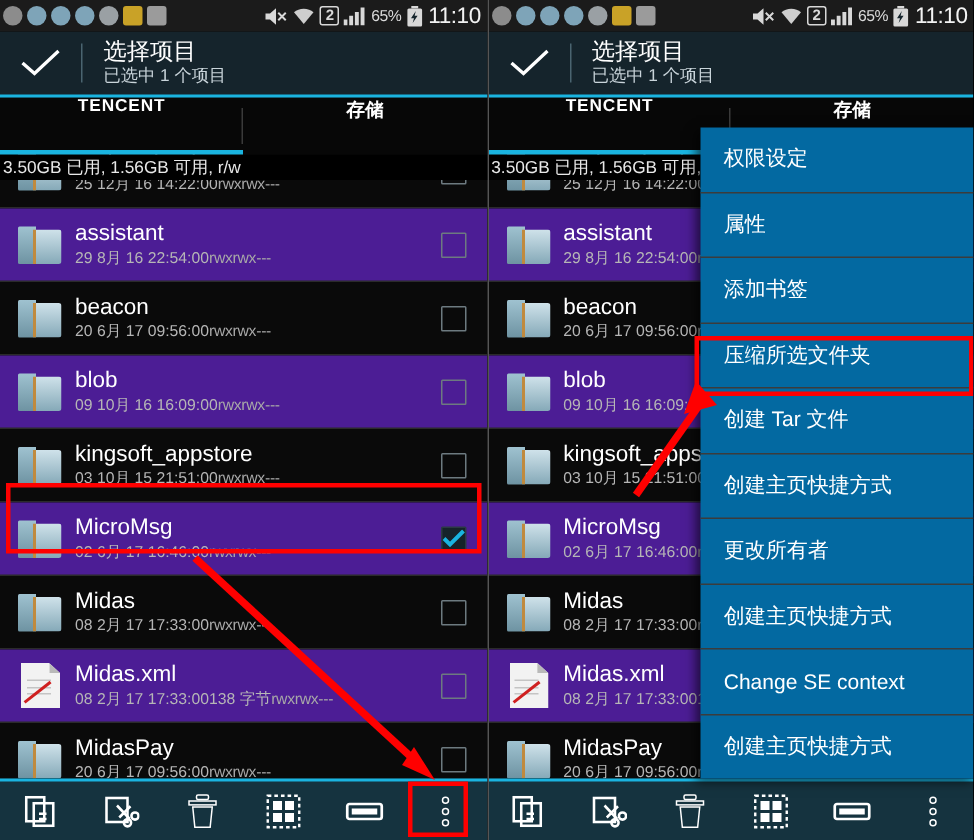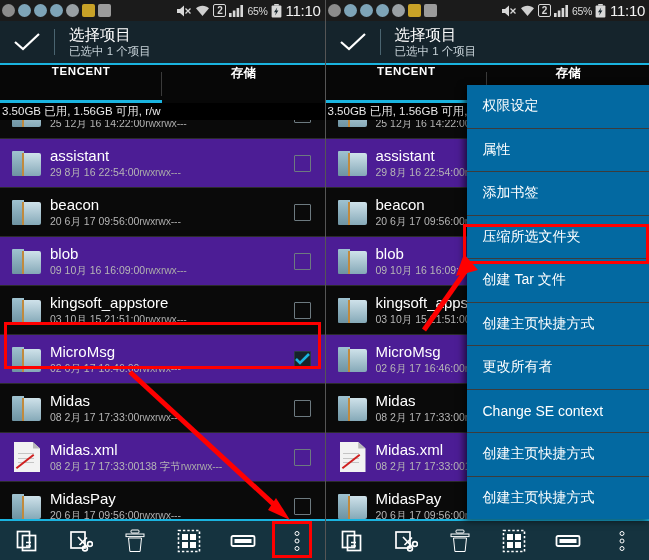--- a/index.html
+++ b/index.html
@@ -692,22 +692,22 @@
       </div>
 
     <div class="ctxmenu">
         <div class="mi">权限设定</div>
         <div class="mi">属性</div>
         <div class="mi">添加书签</div>
         <div class="mi">压缩所选文件夹</div>
         <div class="mi">创建 Tar 文件</div>
         <div class="mi">创建主页快捷方式</div>
         <div class="mi">更改所有者</div>
+        <div class="mi">创建主页快捷方式</div>
         <div class="mi">Change SE context</div>
-        <div class="mi">创建主页快捷方式</div>
         <div class="mi">创建主页快捷方式</div>
       </div>
 
     <div class="toolbar">
         <div class="tb-btn">
           <span>
             <svg class="tb-ico" width="24" height="24" viewBox="0 0 24 24" stroke-width="1.7">
               <rect x="2.5" y="2.5" width="12" height="16"></rect>
               <rect x="7.5" y="6.5" width="13" height="15"></rect>
               <path d="M11 17h5M11 13.5h5"></path>

